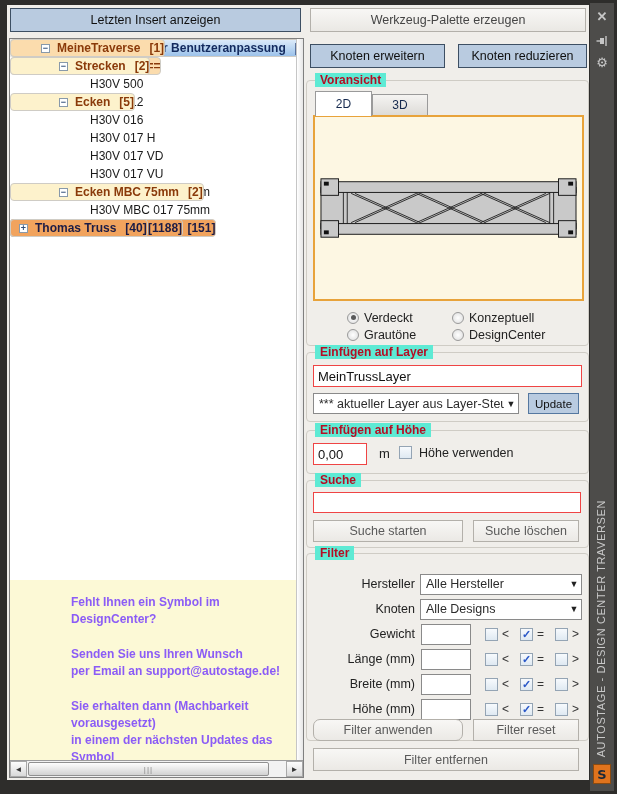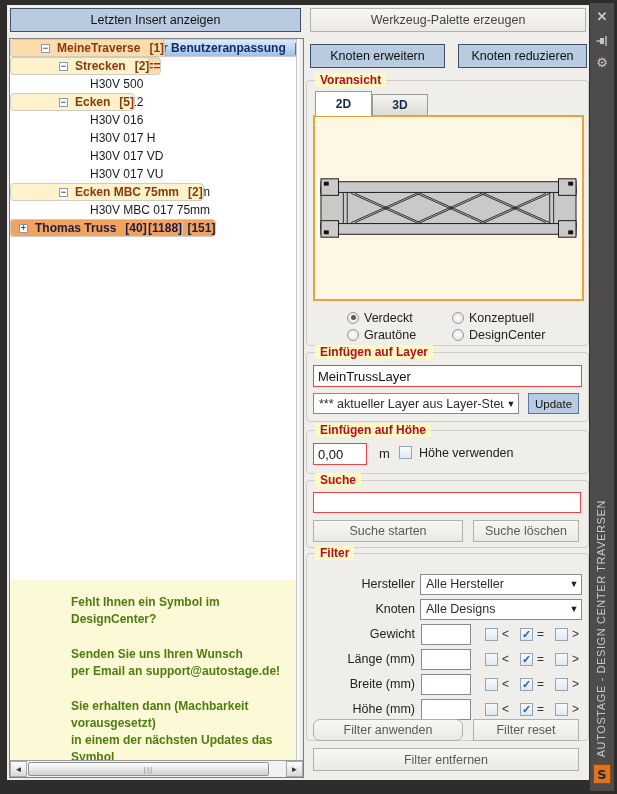--- a/index.html
+++ b/index.html
@@ -34,47 +34,47 @@
   .t-lvl3{padding-left:80px;}
   .k-selected{background:linear-gradient(#dcebfa,#9cc2ea);color:#132a5e;font-weight:bold;}
   .k-peach{background:#fbdcad;color:#8a3a0a;font-weight:bold;}
   .k-yellow{background:#fdf2cc;color:#8a3a0a;font-weight:bold;}
   .k-orange{background:#f1a35d;color:#1c1c46;font-weight:bold;}
   .k-leaf{background:#fff;color:#1a1a1a;}
   .k-leaf-gray{background:#ededed;color:#1a1a1a;}
 
   .info-area{position:absolute;left:0;right:0;bottom:17px;top:541px;background:#fcf9d6;
     padding:14px 0 0 16px;overflow:hidden;}
-  .info-area p{margin:0;font-size:12px;font-weight:bold;color:#4d7c0f;line-height:17px;padding-left:45px;}
+  .info-area p{margin:0;font-size:12px;font-weight:bold;color:#8b5cf6;line-height:17px;padding-left:45px;}
   .info-area .spacer{height:18px;}
 
   .vtrack{position:absolute;top:0;bottom:17px;right:0;width:7px;
     background:linear-gradient(90deg,#ffffff,#e6e6e6);border-left:1px solid #c6c6c6;}
 
   .hscroll{position:absolute;left:0;right:0;bottom:0;height:17px;background:#f2f2f2;
     border-top:1px solid #9c9c9c;display:flex;}
   .sb-arrow{width:17px;height:100%;background:linear-gradient(#fdfdfd,#d9d9d9);
     border:1px solid #a8a8a8;color:#333;font-size:8px;line-height:15px;text-align:center;cursor:pointer;}
   .sb-track{flex:1;position:relative;}
   .sb-thumb{position:absolute;left:1px;top:1px;bottom:1px;width:93%;
     background:linear-gradient(#fdfdfd,#d2d2d2);border:1px solid #909090;border-radius:2px;
     color:#888;font-size:8px;text-align:center;line-height:13px;letter-spacing:1px;cursor:pointer;}
 
   
   .group{position:absolute;border:1px solid #cfccc5;border-radius:4px;}
-  .glabel{position:absolute;top:-8px;left:8px;background:#fef9c3;padding:0 5px;
+  .glabel{position:absolute;top:-8px;left:8px;background:#5eead4;padding:0 5px;
     font-size:12px;font-weight:bold;color:#b50d24;line-height:14px;}
   #gPreview{left:299px;top:75px;width:283px;height:266px;}
   #gLayer{left:299px;top:347px;width:283px;height:70px;}
   #gHeight{left:299px;top:425px;width:283px;height:44px;}
   #gSearch{left:299px;top:475px;width:283px;height:68px;}
   #gFilter{left:299px;top:548px;width:283px;height:188px;}
 
   
-  .tab{position:absolute;font-size:12px;font-weight:bold;color:#15294e;text-align:center;cursor:pointer;}
+  .tab{position:absolute;font-size:12px;font-weight:normal;color:#15294e;text-align:center;cursor:pointer;}
   .tab.active{left:8px;top:10px;width:57px;height:25px;background:#fff;
     border:1px solid #9a9a9a;border-bottom:none;line-height:24px;z-index:2;}
   .tab.inactive{left:65px;top:13px;width:56px;height:22px;background:linear-gradient(#f5f4f2,#dcdad6);
     border:1px solid #9a9a9a;border-bottom:none;line-height:21px;z-index:1;}
   .preview-box{position:absolute;left:6px;top:34px;width:271px;height:186px;background:#fdf7e3;
     border:2px solid #e8a33b;z-index:1;}
   .preview-box svg{position:absolute;left:1.5%;top:50%;width:97%;transform:translateY(-50%);}
   .modes{position:absolute;left:40px;top:228px;right:6px;display:grid;
     grid-template-columns:105px 1fr;grid-auto-rows:17px;align-items:center;}
   .mode{display:flex;align-items:center;gap:5px;font-size:12.5px;color:#222;cursor:pointer;}

